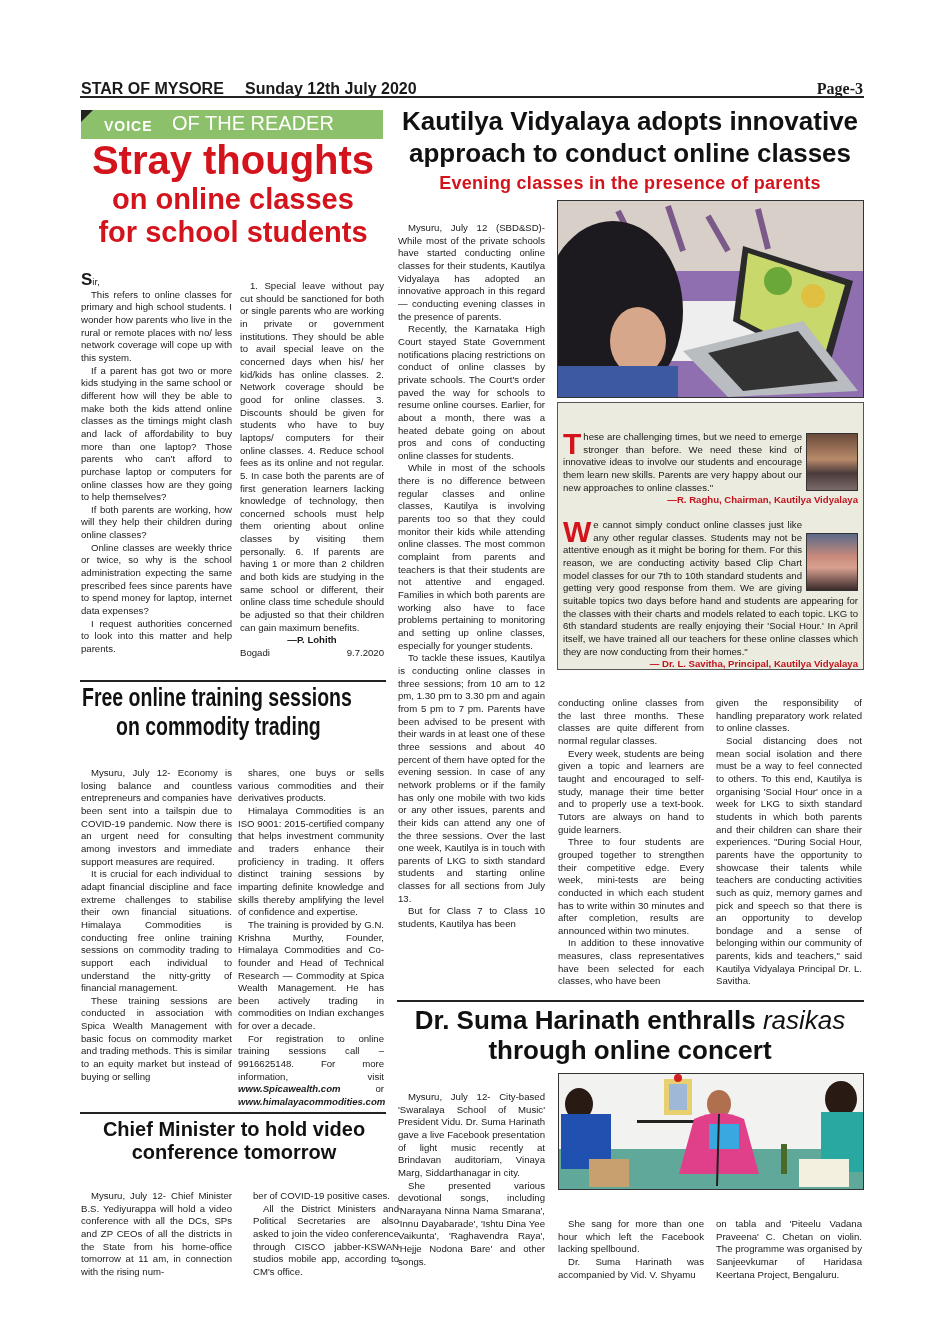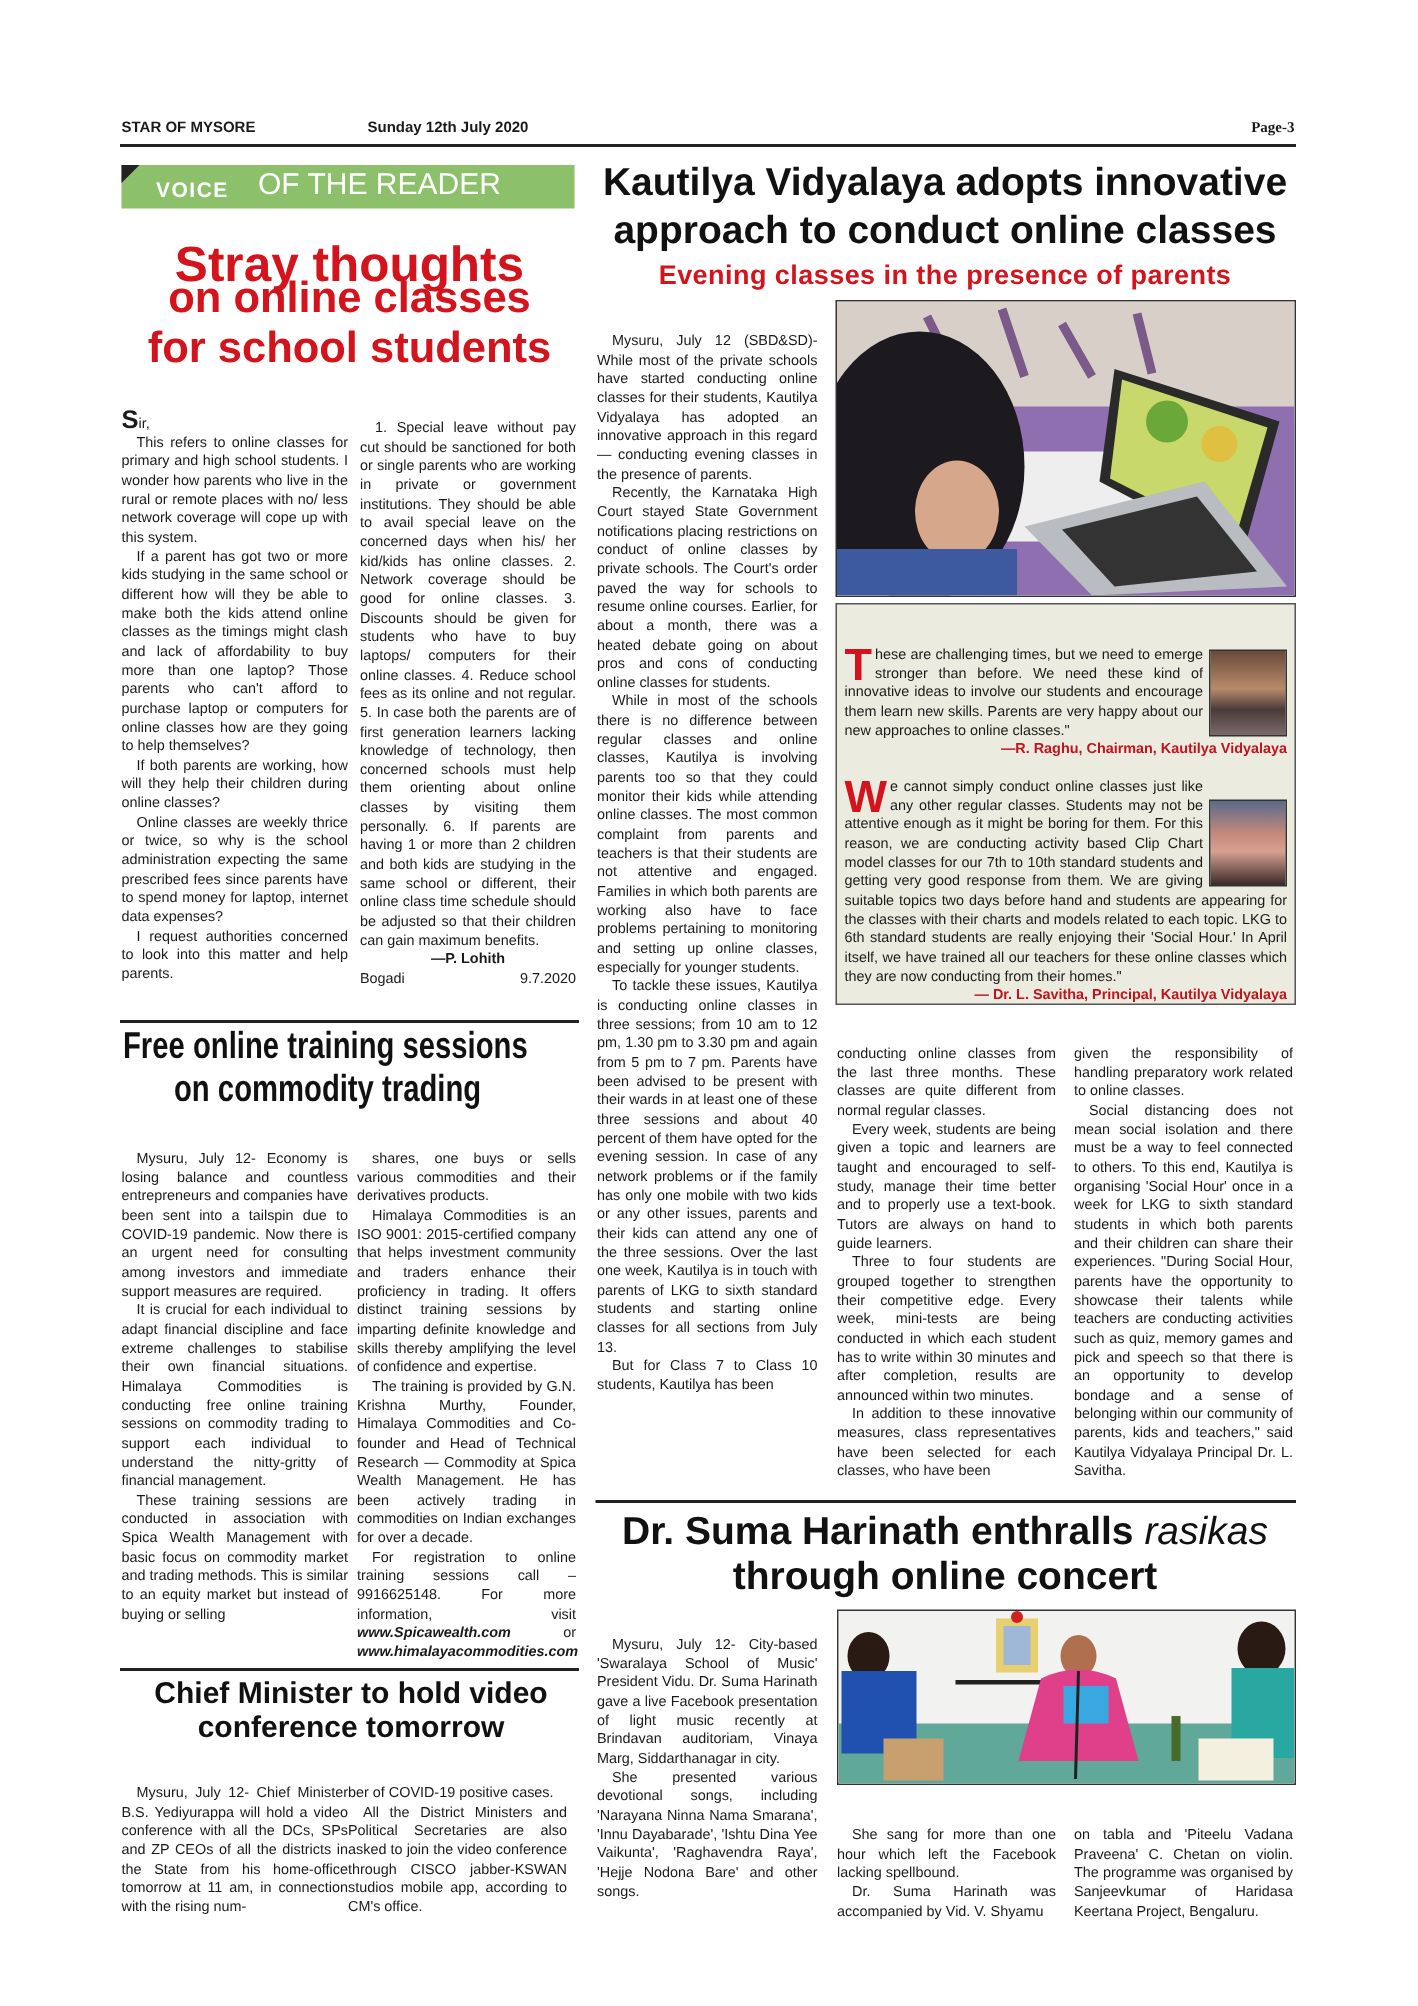--- a/index.html
+++ b/index.html
@@ -1,19 +1,19 @@
 <!DOCTYPE html>
 <html><head>
 <meta charset="utf-8">
 <style>
   html, body { margin:0; padding:0; background:#fff; }
   body { width:945px; height:1337px; position:relative; overflow:hidden;
          font-family:"Liberation Sans", sans-serif; color:#1a1a1a; }
   .abs { position:absolute; }
-  .mast { font-weight:bold; font-size:10px; top:80px;text-align:right; }
+  .mast { font-weight:bold; font-size:16px; top:80px;text-align:right; }
   .rule { position:absolute; left:80px; width:784px; height:2px; background:#222; top:96px; }
   .body-text { font-size:9.6px; line-height:12.65px; text-align:justify; hyphens:auto;margin-top:23px; }
   .body-text p { margin:0; text-indent:10px; }
   .body-text p.noind { text-indent:0; }
   .col { position:absolute; }
   .vor-bar { position:absolute; left:81px; top:110px; width:302px; height:29px; background:#8cc06a; }
   .vor-tri { position:absolute; left:81px; top:110px; width:0; height:0;
              border-top:12px solid #222; border-right:12px solid transparent; }
   .vor-voice { position:absolute; left:104px; top:118px; font-weight:bold; font-size:14px; color:#fff; letter-spacing:1px; }
   .vor-rest { position:absolute; left:172px; top:112px; font-size:20px; color:#fff; }
@@ -36,21 +36,21 @@
 <div class="abs mast" style="left:245px;">Sunday 12th July 2020</div>
 <div class="abs mast" style="right:82px;font-family:Liberation Serif, serif;">Page-3</div>
 <div class="rule"></div>
 
 <div>
   <div class="vor-bar"></div>
   <div class="vor-tri"></div>
   <div class="vor-voice">VOICE</div>
   <div class="vor-rest">OF THE READER</div>
 
-  <div class="abs red-h" style="left:78px;top:154px;width:310px;font-size:33px;line-height:44px;">Stray thoughts</div>
+  <div class="abs red-h" style="left:78px;top:138px;width:310px;font-size:40px;line-height:44px;">Stray thoughts</div>
   <div class="abs red-h" style="left:78px;top:183px;width:310px;font-size:29px;line-height:33px;">on online classes</div>
   <div class="abs red-h" style="left:78px;top:216px;width:310px;font-size:29px;line-height:33px;">for school students</div>
 
   <div class="col body-text" style="left:81px;top:251px;width:151px;">
     <p class="noind"><span style="font-size:17px;font-weight:bold;">S</span><span>ir,</span></p>
     <p>This refers to online classes for primary and high school students. I wonder how parents who live in the rural or remote places with no/ less network coverage will cope up with this system.</p>
     <p>If a parent has got two or more kids studying in the same school or different how will they be able to make both the kids attend online classes as the timings might clash and lack of affordability to buy more than one laptop? Those parents who can't afford to purchase laptop or computers for online classes how are they going to help themselves?</p>
     <p>If both parents are working, how will they help their children during online classes?</p>
     <p>Online classes are weekly thrice or twice, so why is the school administration expecting the same prescribed fees since parents have to spend money for laptop, internet data expenses?</p>
     <p>I request authorities concerned to look into this matter and help parents.</p>
@@ -85,21 +85,21 @@
 </div>
 
 <div class="hr" style="left:80px;top:1112px;width:306px;"></div>
 
 <div>
   <div class="abs black-h" style="left:78px;top:1117px;width:312px;font-size:20px;line-height:24px;">Chief Minister to hold video</div>
   <div class="abs black-h" style="left:78px;top:1140px;width:312px;font-size:20px;line-height:24px;">conference tomorrow</div>
   <div class="col body-text" style="left:81px;top:1167px;width:151px;">
     <p>Mysuru, July 12- Chief Minister B.S. Yediyurappa will hold a video conference with all the DCs, SPs and ZP CEOs of all the districts in the State from his home-office tomorrow at 11 am, in connection with the rising num-</p>
   </div>
-  <div class="col body-text" style="left:232px;top:1167px;width:146px;">
+  <div class="col body-text" style="left:253px;top:1167px;width:146px;">
     <p class="noind">ber of COVID-19 positive cases.</p>
     <p>All the District Ministers and Political Secretaries are also asked to join the video conference through CISCO jabber-KSWAN studios mobile app, according to CM's office.</p>
   </div>
 </div>
 
 <div>
   <div class="abs black-h" style="left:396px;top:106px;width:468px;font-size:26px;line-height:30px;">Kautilya Vidyalaya adopts innovative</div>
   <div class="abs black-h" style="left:396px;top:138px;width:468px;font-size:26px;line-height:30px;">approach to conduct online classes</div>
   <div class="abs red-h" style="left:396px;top:172px;width:468px;font-size:18px;line-height:22px;letter-spacing:0.3px;">Evening classes in the presence of parents</div>
 

